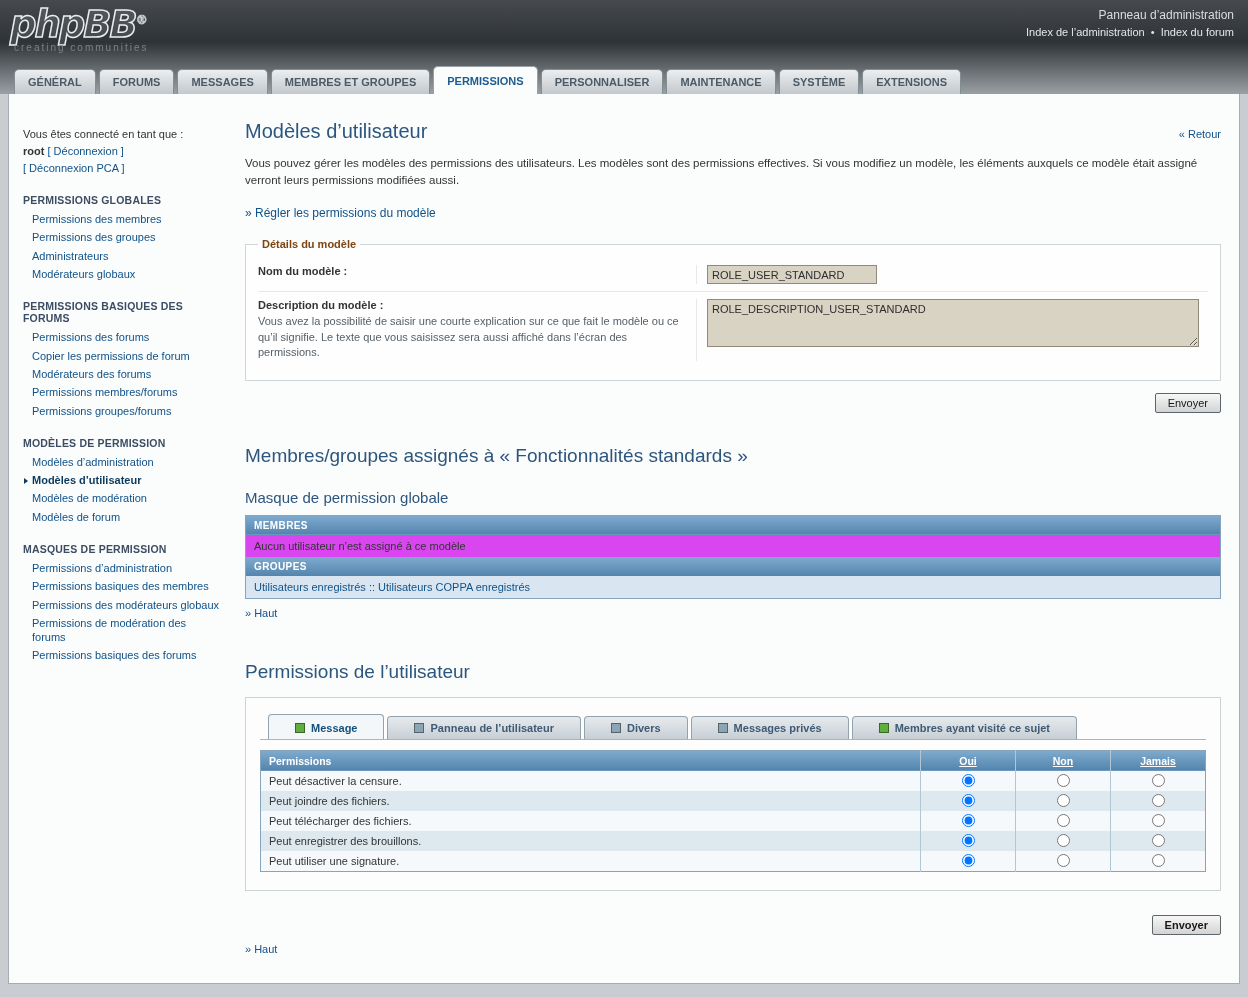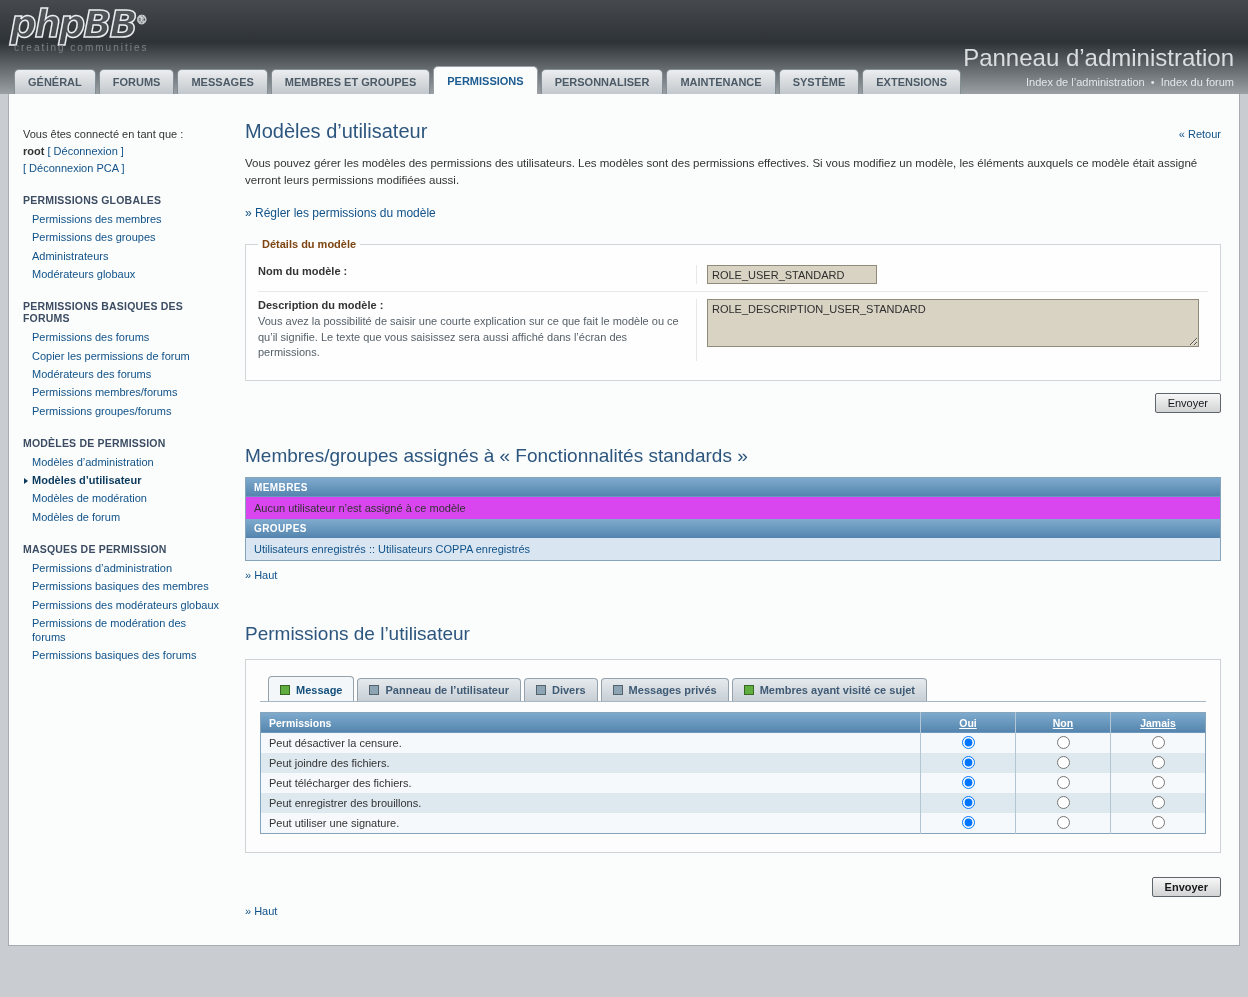--- a/index.html
+++ b/index.html
@@ -23,21 +23,21 @@
     font-family: "DejaVu Sans", sans-serif;
     font-size: 37px; font-weight: bold; font-style: italic;
     letter-spacing: -2px; line-height: 1;
     color: rgba(255,255,255,0.10);
     -webkit-text-stroke: 1.5px #e9edf0;
     white-space: nowrap;
   }
   .logo-reg { font-size: 12px; -webkit-text-stroke: 0.6px #e9edf0; vertical-align: super; font-style: normal; }
   .logo-tagline { font-size: 10px; color: #7c8185; letter-spacing: 2px; padding-left: 4px; margin-top: -1px; }
   .header-right { text-align: right; padding-top: 2px; }
-  .admin-title { font-size: 24px; color: #dadddf; margin-top: 36px; }
+  .admin-title { font-size: 12px; color: #dadddf; }
   .header-nav { margin-top: 4px; font-size: 11px; color: #ced3d7; }
   .header-nav a { color: #e2e6e9; }
   .header-nav .sep { margin: 0 3px; color: #e2e6e9; }
 
   
   #tabs { display: flex; align-items: flex-end; gap: 3px; padding-left: 4px; }
   .tab {
     background: linear-gradient(#eceef0, #c2c8cd);
     border: 1px solid #838d94; border-bottom: none;
     border-radius: 5px 5px 0 0;
@@ -129,21 +129,21 @@
   tr.row-blue td { background: #d9e6f2; }
   .toplink { display: inline-block; margin-top: 8px; font-size: 11px; }
 
   .perm-panel { border: 1px solid #ccd2d6; background: #fdfdfd; margin-top: 14px; padding: 16px 14px 18px; }
   .perm-tabs { display: flex; gap: 3px; align-items: flex-end; padding-left: 8px; border-bottom: 1px solid #a6b6c2; }
   .ptab {
     display: flex; align-items: center; gap: 6px;
     background: linear-gradient(#e6eaed, #c7cfd5);
     border: 1px solid #93a2ac; border-bottom: none;
     border-radius: 4px 4px 0 0;
-    padding: 5px 11px; font-size: 11px; font-weight: bold; color: #3f5a74;
+    padding: 5px 26px; font-size: 11px; font-weight: bold; color: #3f5a74;
     cursor: pointer; white-space: nowrap;
   }
   .ptab.active { background: #f4f7f9; color: #14507c; padding-top: 7px; }
   .pticon { width: 10px; height: 10px; border: 1px solid rgba(0,0,0,.4); display: inline-block; background: #8ca4b4; }
 
   table.perm { width: 100%; border-collapse: collapse; border: 1px solid #86a5bd; margin-top: 10px; }
   table.perm th {
     background: linear-gradient(#7fabce, #5484ad);
     color: #fff; font-size: 10.5px; font-weight: bold; padding: 4px 8px;
   }
@@ -271,20 +271,21 @@
         <div class="fright">
           <textarea class="text" style="">ROLE_DESCRIPTION_USER_STANDARD</textarea>
         </div>
       </div>
     </fieldset>
     <div class="submit-row">
       <button class="btn">Envoyer</button>
     </div>
 
     <h1 class="section">Membres/groupes assignés à « Fonctionnalités standards »</h1>
+    <h2 class="sub">Masque de permission globale</h2>
 
     <table class="mask">
       <tbody>
           <tr>
             <th>MEMBRES</th>
           </tr>
       <tr class="row-white">
             <td>Aucun utilisateur n’est assigné à ce modèle</td>
           </tr>
       <tr>

